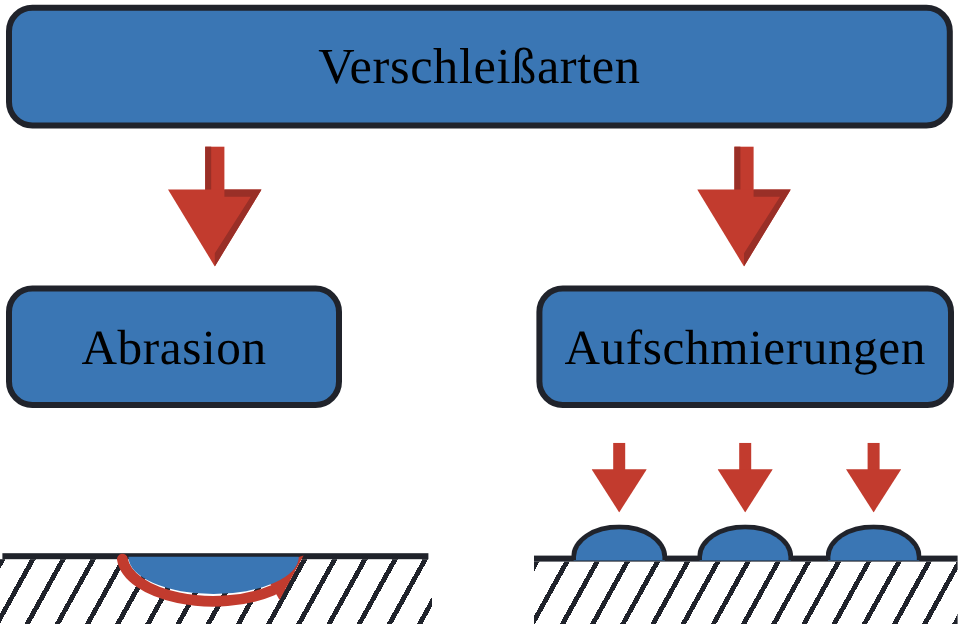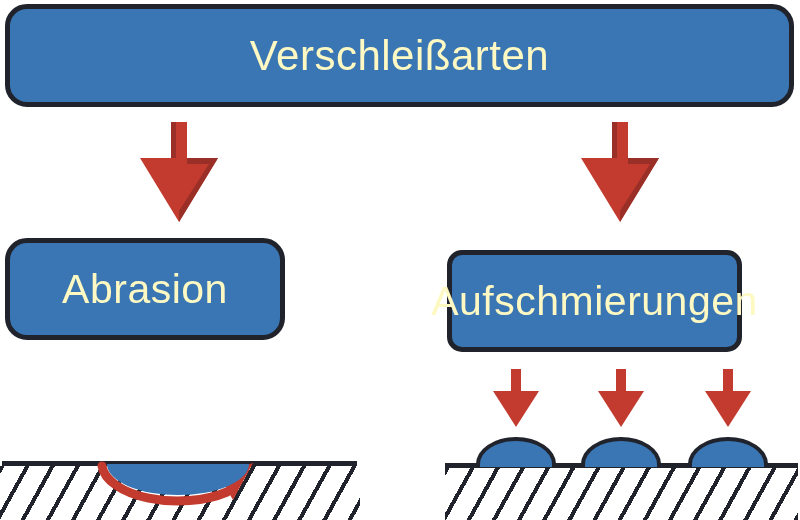--- a/index.html
+++ b/index.html
@@ -4,25 +4,25 @@
 <style>
   html,body{margin:0;padding:0;background:#ffffff;}
   #stage{
     position:relative;width:800px;height:520px;background:#ffffff;overflow:hidden;
     font-family:"Liberation Sans", sans-serif;
   }
   .node-box{
     position:absolute;background:#3a76b4;border:5px solid #20232b;border-radius:22px;
     display:flex;align-items:center;justify-content:center;box-sizing:border-box;
   }
-  .node-label{color:#fef9c3;letter-spacing:0.5px;white-space:nowrap;}
+  .node-label{color:#000000;letter-spacing:0.5px;white-space:nowrap;font-family:Liberation Serif, serif;}
   #title-box{left:5px;top:4px;width:789px;height:103px;}
   #title-box .node-label{font-size:42px;}
   #abrasion-box{left:5px;top:238px;width:280px;height:102px;}
-  #smear-box{left:447px;top:250px;width:295px;height:102px;border-radius:15px;}
+  #smear-box{left:447px;top:238px;width:348px;height:102px;}
   #abrasion-box .node-label,#smear-box .node-label{font-size:41px;}
   .big-arrow{position:absolute;width:78px;height:100px;top:122px;}
   #big-arrow-left{left:140px;}
   #big-arrow-right{left:581px;}
   .small-arrow{position:absolute;width:46px;height:58px;top:369px;}
   #small-arrow-1{left:493px;}
   #small-arrow-2{left:598px;}
   #small-arrow-3{left:705px;}
   .surface-line{position:absolute;height:5px;background:#20232b;}
   #surface-line-left{left:2px;top:461px;width:355px;}

